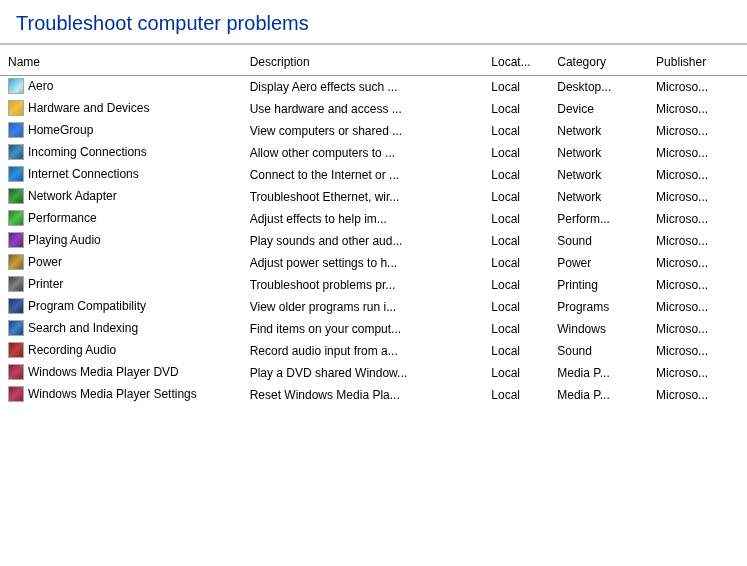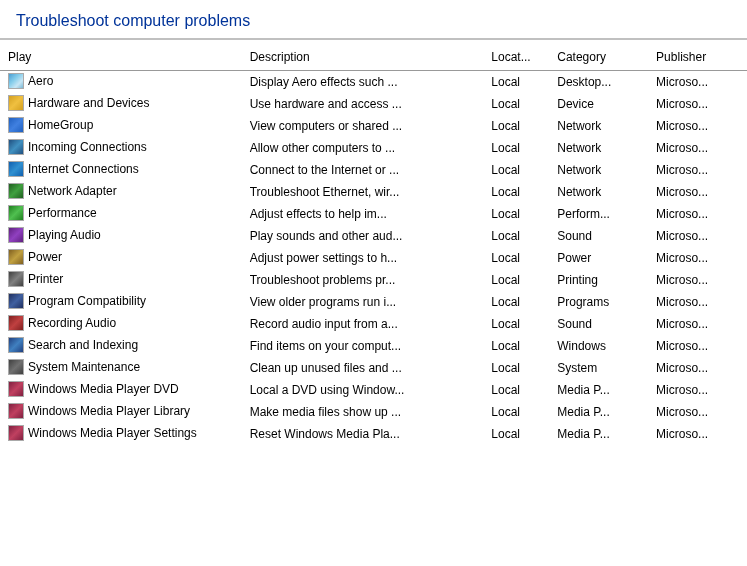--- a/index.html
+++ b/index.html
@@ -11,21 +11,21 @@
       font-family: 'Segoe UI', Tahoma, Geneva, Verdana, sans-serif;
       font-size: 12px;
       background: #fff;
       color: #000;
       width: 747px;
       min-height: 566px;
       overflow-x: hidden;
     }
     .page-title {
       color: #003399;
-      font-size: 16px;
+      font-size: 20px;
       font-weight: 300;
       padding: 12px 16px 8px 16px;
       border-bottom: 1px solid #c0c0c0;
       margin-bottom: 0;
     }
     .table-container {
       padding: 0;
     }
     table {
       width: 100%;
@@ -97,21 +97,21 @@
 </head>
 <body>
 
 <h1 class="page-title">Troubleshoot computer problems</h1>
 <div class="divider-line"></div>
 
 <div class="table-container">
   <table>
     <thead>
       <tr>
-        <th class="col-name">Play</th>
+        <th class="col-name">Name</th>
         <th class="col-desc">Description</th>
         <th class="col-locat">Locat...</th>
         <th class="col-cat">Category</th>
         <th class="col-pub">Publisher</th>
       </tr>
     </thead>
     <tbody id="table-body">
     <tr>
           <td class="col-name name-cell"><span class="row-icon icon-aero"></span><span>Aero</span></td>
           <td class="col-desc">Display Aero effects such ...</td>
@@ -183,50 +183,36 @@
           <td class="col-pub">Microso...</td>
         </tr>
         <tr>
           <td class="col-name name-cell"><span class="row-icon icon-program"></span><span>Program Compatibility</span></td>
           <td class="col-desc">View older programs run i...</td>
           <td class="col-locat">Local</td>
           <td class="col-cat">Programs</td>
           <td class="col-pub">Microso...</td>
         </tr>
         <tr>
+          <td class="col-name name-cell"><span class="row-icon icon-search"></span><span>Search and Indexing</span></td>
+          <td class="col-desc">Find items on your comput...</td>
+          <td class="col-locat">Local</td>
+          <td class="col-cat">Windows</td>
+          <td class="col-pub">Microso...</td>
+        </tr>
+        <tr>
           <td class="col-name name-cell"><span class="row-icon icon-recording"></span><span>Recording Audio</span></td>
           <td class="col-desc">Record audio input from a...</td>
           <td class="col-locat">Local</td>
           <td class="col-cat">Sound</td>
           <td class="col-pub">Microso...</td>
         </tr>
         <tr>
-          <td class="col-name name-cell"><span class="row-icon icon-search"></span><span>Search and Indexing</span></td>
-          <td class="col-desc">Find items on your comput...</td>
-          <td class="col-locat">Local</td>
-          <td class="col-cat">Windows</td>
-          <td class="col-pub">Microso...</td>
-        </tr>
-        <tr>
-          <td class="col-name name-cell"><span class="row-icon icon-system"></span><span>System Maintenance</span></td>
-          <td class="col-desc">Clean up unused files and ...</td>
-          <td class="col-locat">Local</td>
-          <td class="col-cat">System</td>
-          <td class="col-pub">Microso...</td>
-        </tr>
-        <tr>
           <td class="col-name name-cell"><span class="row-icon icon-wmp-dvd"></span><span>Windows Media Player DVD</span></td>
-          <td class="col-desc">Local a DVD using Window...</td>
-          <td class="col-locat">Local</td>
-          <td class="col-cat">Media P...</td>
-          <td class="col-pub">Microso...</td>
-        </tr>
-        <tr>
-          <td class="col-name name-cell"><span class="row-icon icon-wmp-library"></span><span>Windows Media Player Library</span></td>
-          <td class="col-desc">Make media files show up ...</td>
+          <td class="col-desc">Play a DVD shared Window...</td>
           <td class="col-locat">Local</td>
           <td class="col-cat">Media P...</td>
           <td class="col-pub">Microso...</td>
         </tr>
         <tr>
           <td class="col-name name-cell"><span class="row-icon icon-wmp-settings"></span><span>Windows Media Player Settings</span></td>
           <td class="col-desc">Reset Windows Media Pla...</td>
           <td class="col-locat">Local</td>
           <td class="col-cat">Media P...</td>
           <td class="col-pub">Microso...</td>

